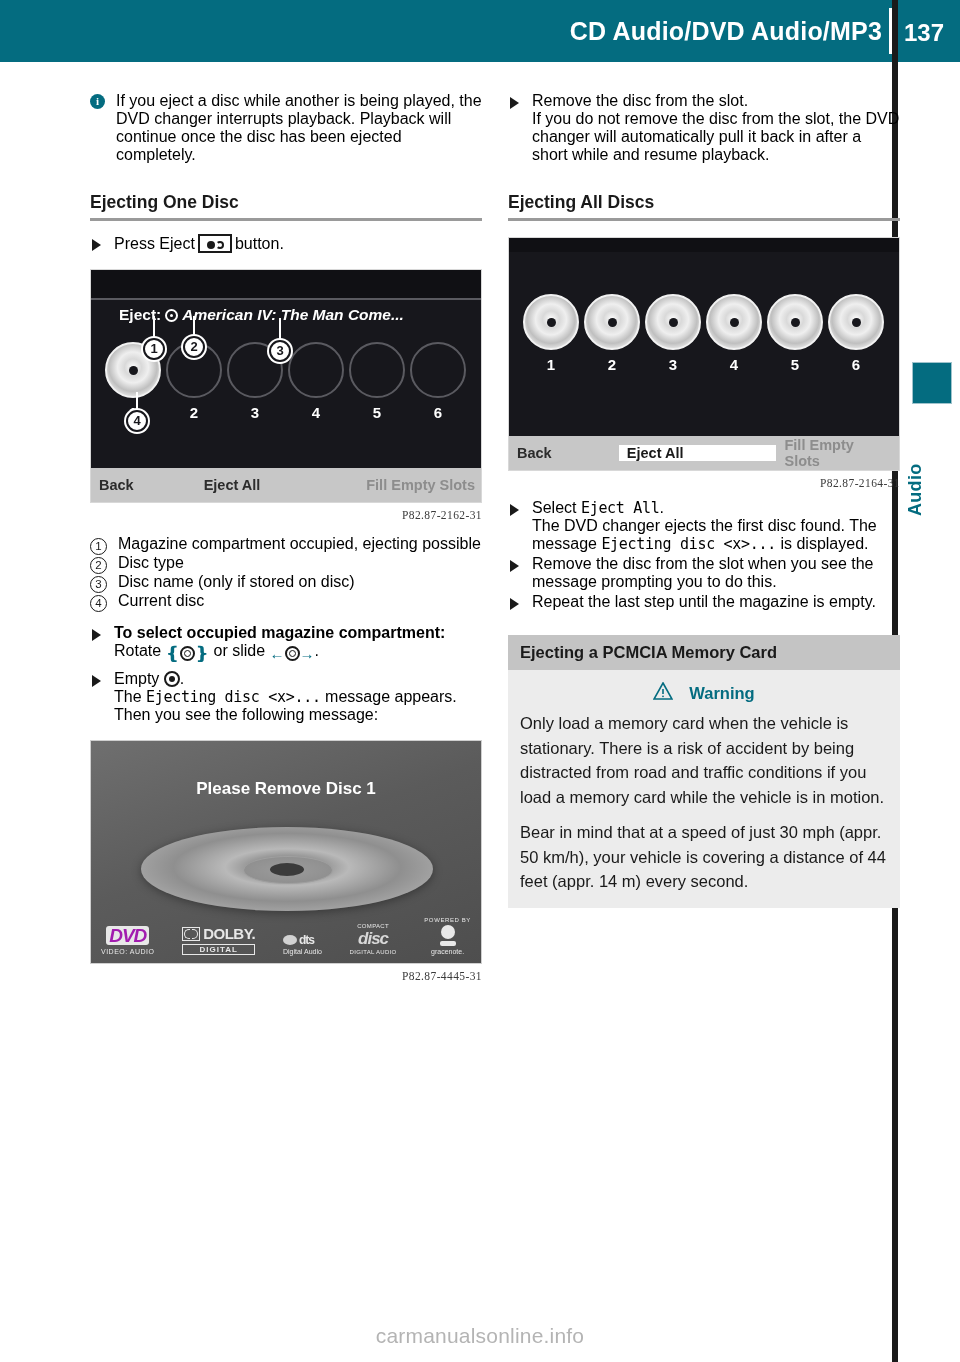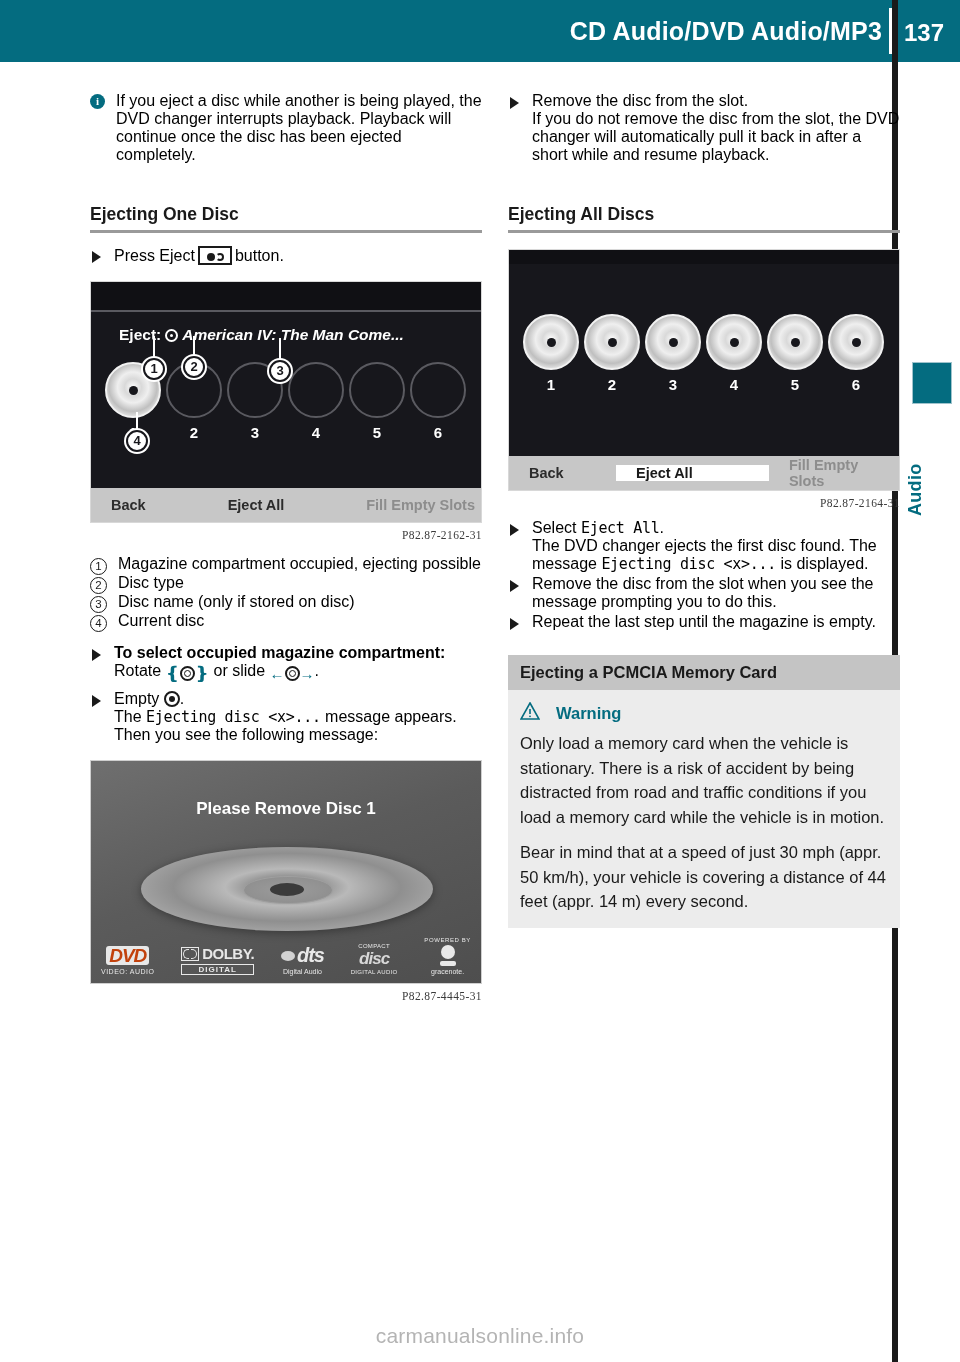--- a/index.html
+++ b/index.html
@@ -61,21 +61,21 @@
   .note .i-icon {
     position: absolute; left: 0; top: 2px;
     width: 15px; height: 15px; border-radius: 50%;
     background: #046C80; color: #fff;
     font-size: 11px; font-weight: bold; line-height: 15px;
     text-align: center; font-family: "Liberation Serif", serif;
   }
 
   h2.sec {
     font-size: 17.5px; font-weight: bold; color:#1a1a1a;
-    margin-top: 40px; margin-bottom: 5px;
+    margin-top: 28px; margin-bottom: 5px;
   }
   .sec-rule { height: 3px; background: #9a9a9a; margin-bottom: 13px; }
 
   .step { position: relative; padding-left: 24px; margin-bottom: 2px; }
   .step .bullet {
     position: absolute; left: 2px; top: 5px;
     width: 0; height: 0;
     border-left: 9px solid #1a1a1a;
     border-top: 6px solid transparent;
     border-bottom: 6px solid transparent;
@@ -128,26 +128,26 @@
   .fig-cap {
     font-family: Liberation Serif, serif;
     font-size: 11.5px; color: #3a3a3a; text-align: right;
     margin-top: 6px; letter-spacing: .4px;
   }
   .screen {
     width: 392px; background: #17171c; position: relative;
     border: 1px solid #d8d8d8;
   }
   .screen-topbar { height: 30px; background: #101014; border-bottom:2px solid #5a5a60;}
-  .screen-body { position: relative; height: 168px; margin-top: 8px; }
+  .screen-body { position: relative; height: 168px; }
   .screen-footer {
     height: 34px; background: #c7c7c7; display: flex; align-items: center;
     color: #2c2c2c; font-size: 14.5px; font-weight: bold;
   }
-  .screen-footer .f-item { padding: 0 20px; }
+  .screen-footer .f-item { padding: 0 8px; }
   .screen-footer .f-item.center { flex: 1; text-align: left; padding-left:62px;}
   .screen-footer .f-item.right { color:#8d8d8d; padding-right: 6px; }
   .screen-footer .f-item.sel { background:#ffffff; color:#1a1a1a; }
 
   .eject-line {
     position: absolute; left: 28px; top: 6px;
     color:#fff; font-size:15.5px; font-weight:bold; white-space:nowrap;
   }
   .eject-line .title { font-style: italic; }
   .disctype-glyph{
@@ -211,38 +211,38 @@
     content:""; position:absolute; left:50%; top:50%; width:34px; height:13px;
     margin:-6.5px 0 0 -17px; border-radius:50%; background:#3b3b3b;
   }
   .logos {
     position:absolute; left:10px; right:10px; bottom:8px; height:52px;
     display:flex; align-items:flex-end; justify-content:space-between;
   }
   .logo { color:#e8e8e8; text-align:center; }
   .logo-dvd .top {
     font-size:19px; font-weight:bold; font-style:italic; letter-spacing:-1px;
-    background:#e8e8e8; color:#c2410c; padding:0 3px; border-radius:3px;
+    background:#e8e8e8; color:#a21caf; padding:0 3px; border-radius:3px;
     display:inline-block; line-height:19px;
   }
   .logo-dvd .bot { font-size:7px; letter-spacing:.5px; margin-top:2px; }
   .logo-dolby .top { display:flex; align-items:center; gap:3px;}
   .logo-dolby .dd {
     width:18px;height:14px;border:1.5px solid #e8e8e8;display:inline-block;position:relative;
   }
   .logo-dolby .dd::before,.logo-dolby .dd::after{
     content:"";position:absolute;top:1px;bottom:1px;width:5px;border:1.5px solid #e8e8e8;
   }
   .logo-dolby .dd::before{left:1px;border-radius:5px 0 0 5px;border-right:none;}
   .logo-dolby .dd::after{right:1px;border-radius:0 5px 5px 0;border-left:none;}
   .logo-dolby .txt { font-size:15px;font-weight:bold;letter-spacing:-.5px;}
   .logo-dolby .bot { font-size:8px;font-weight:bold;border:1px solid #e8e8e8;margin-top:2px;letter-spacing:1px;}
   .logo-dts .top { display:flex;align-items:center;gap:2px;}
   .logo-dts .ell{width:14px;height:10px;border-radius:50%;background:#d2d2d2;}
-  .logo-dts .txt{font-size:20px;font-weight:bold;font-style:italic;letter-spacing:-1px;text-align:right;}
+  .logo-dts .txt{font-size:12px;font-weight:bold;letter-spacing:-1px;text-align:right;}
   .logo-dts .bot{font-size:7px;margin-top:1px;}
   .logo-cd .top{font-size:17px;font-weight:bold;font-style:italic;letter-spacing:-1px;color:#d8d8d8;}
   .logo-cd .lbl{font-size:6px;letter-spacing:.3px;}
   .logo-grace .top{font-size:6px;letter-spacing:.6px;}
   .logo-grace .ball{width:14px;height:14px;border-radius:50%;background:#e8e8e8;margin:2px auto 0;}
   .logo-grace .bar{width:16px;height:5px;border-radius:2px;background:#e8e8e8;margin:2px auto 0;}
   .logo-grace .bot{font-size:7px;margin-top:2px;}
 
   
   .legend { margin-top: 14px; }
@@ -256,21 +256,21 @@
 
   
   .box-head {
     background: #c4c4c4; color: #1a1a1a;
     font-size: 16.5px; font-weight: bold;
     padding: 8px 12px;
   }
   .box-body { background: #ececec; padding: 12px 12px 14px 12px; }
   .warn-title {
     display:flex; align-items:center; gap:16px;
-    color: #046C80; font-size: 16.5px; font-weight: bold; margin-bottom: 7px;
+    color: #046C80; font-size: 16.5px; font-weight: bold; margin-bottom: 7px; justify-content: center;
   }
   .box-body p { font-size:16.5px; line-height:24.5px; margin-bottom: 11px; }
   .box-body p:last-child { margin-bottom: 0; }
 
   
   .watermark {
     position:absolute; left:0; right:0; bottom:14px; text-align:center;
     color:#b4b4b4; font-size:21px; letter-spacing:.2px;
   }
 </style>

